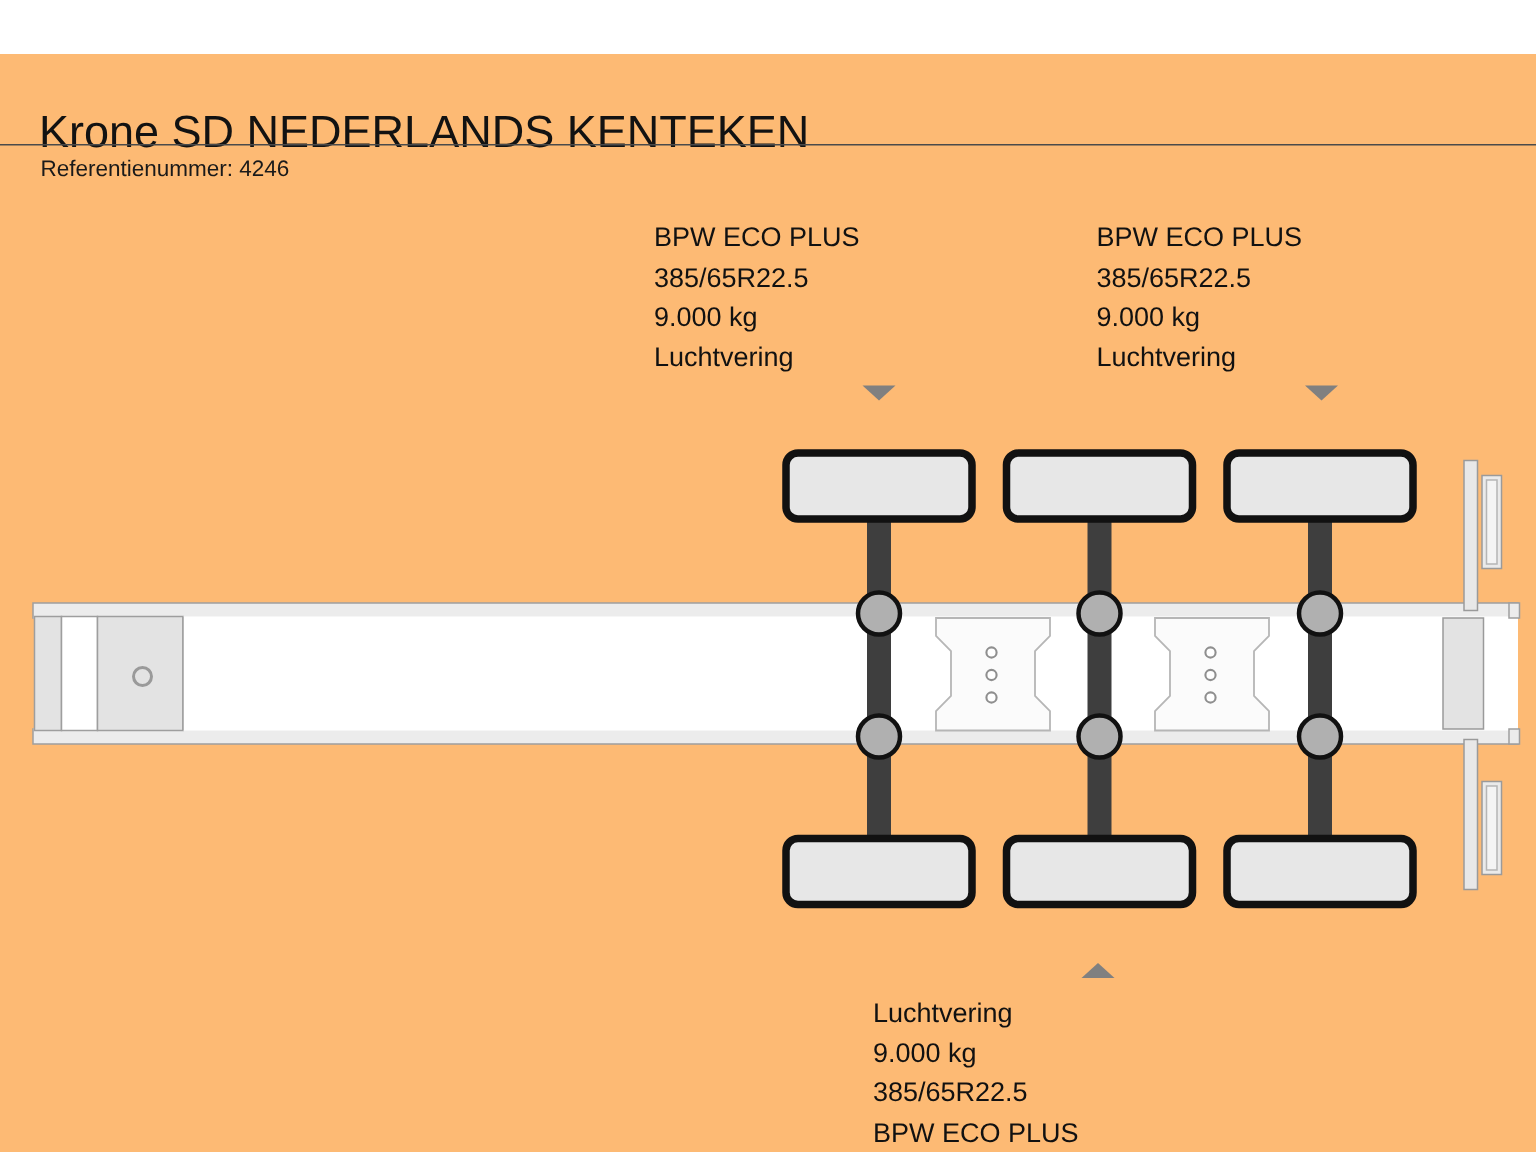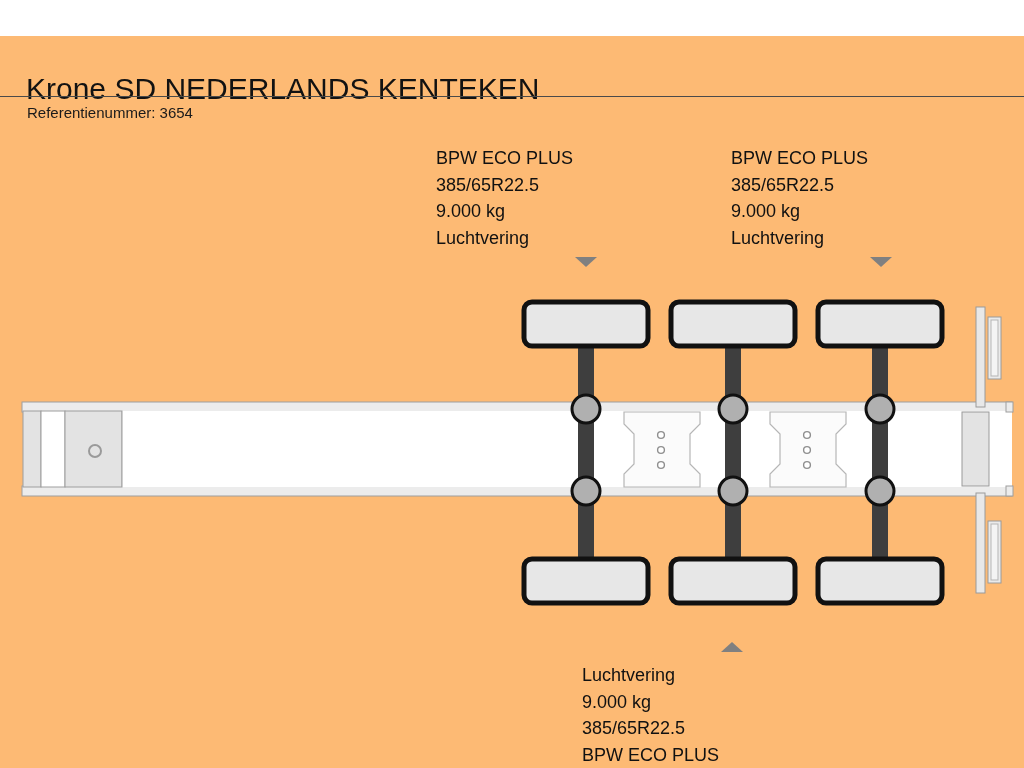--- a/index.html
+++ b/index.html
@@ -97,21 +97,21 @@
 </style>
 </head>
 <body>
 
 <div id="page">
 
   <h1 class="page-title">Krone SD NEDERLANDS KENTEKEN</h1>
 
   <div class="header-rule"></div>
 
-  <div class="reference-line">Referentienummer: 3654</div>
+  <div class="reference-line">Referentienummer: 4246</div>
 
   <svg class="drawing" viewBox="0 0 1024 768" width="1024" height="768">
 
     <g>
 
       <rect x="22" y="366" width="990" height="10" fill="#ececec" stroke="#9e9e9e" stroke-width="1"></rect>
 
       <rect x="22" y="450" width="990" height="10" fill="#ececec" stroke="#9e9e9e" stroke-width="1"></rect>
 
       <line x1="22" y1="376" x2="1012" y2="376" stroke="#bdbdbd" stroke-width="1"></line>

